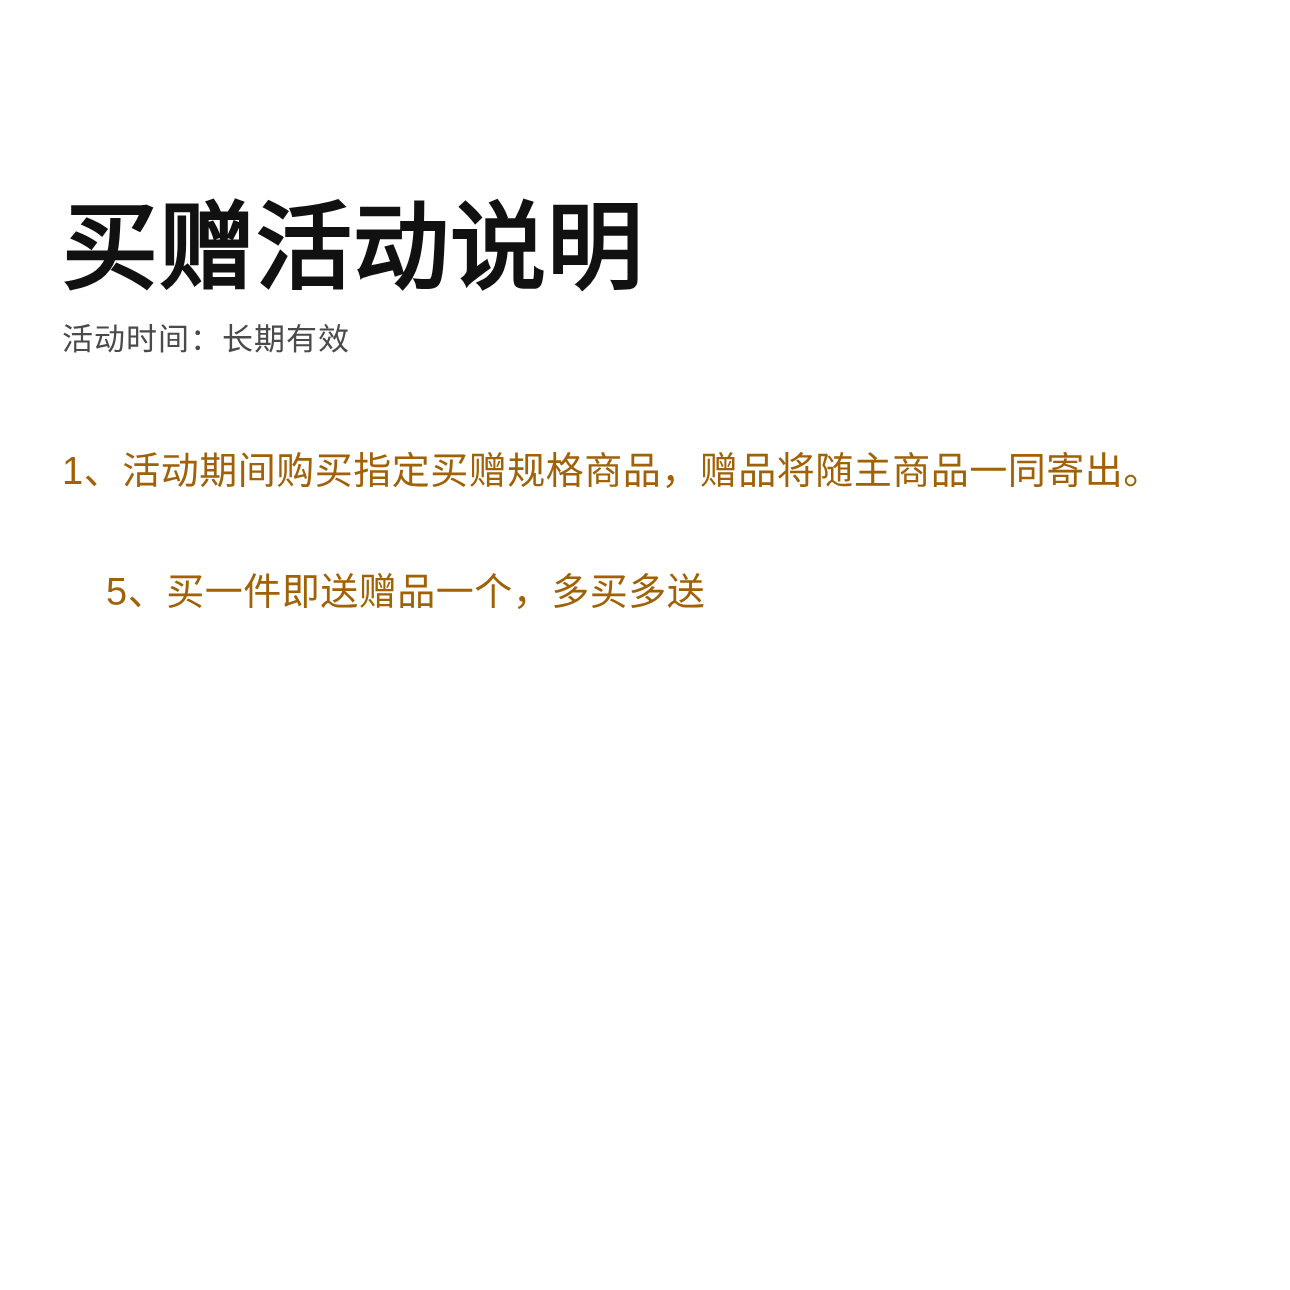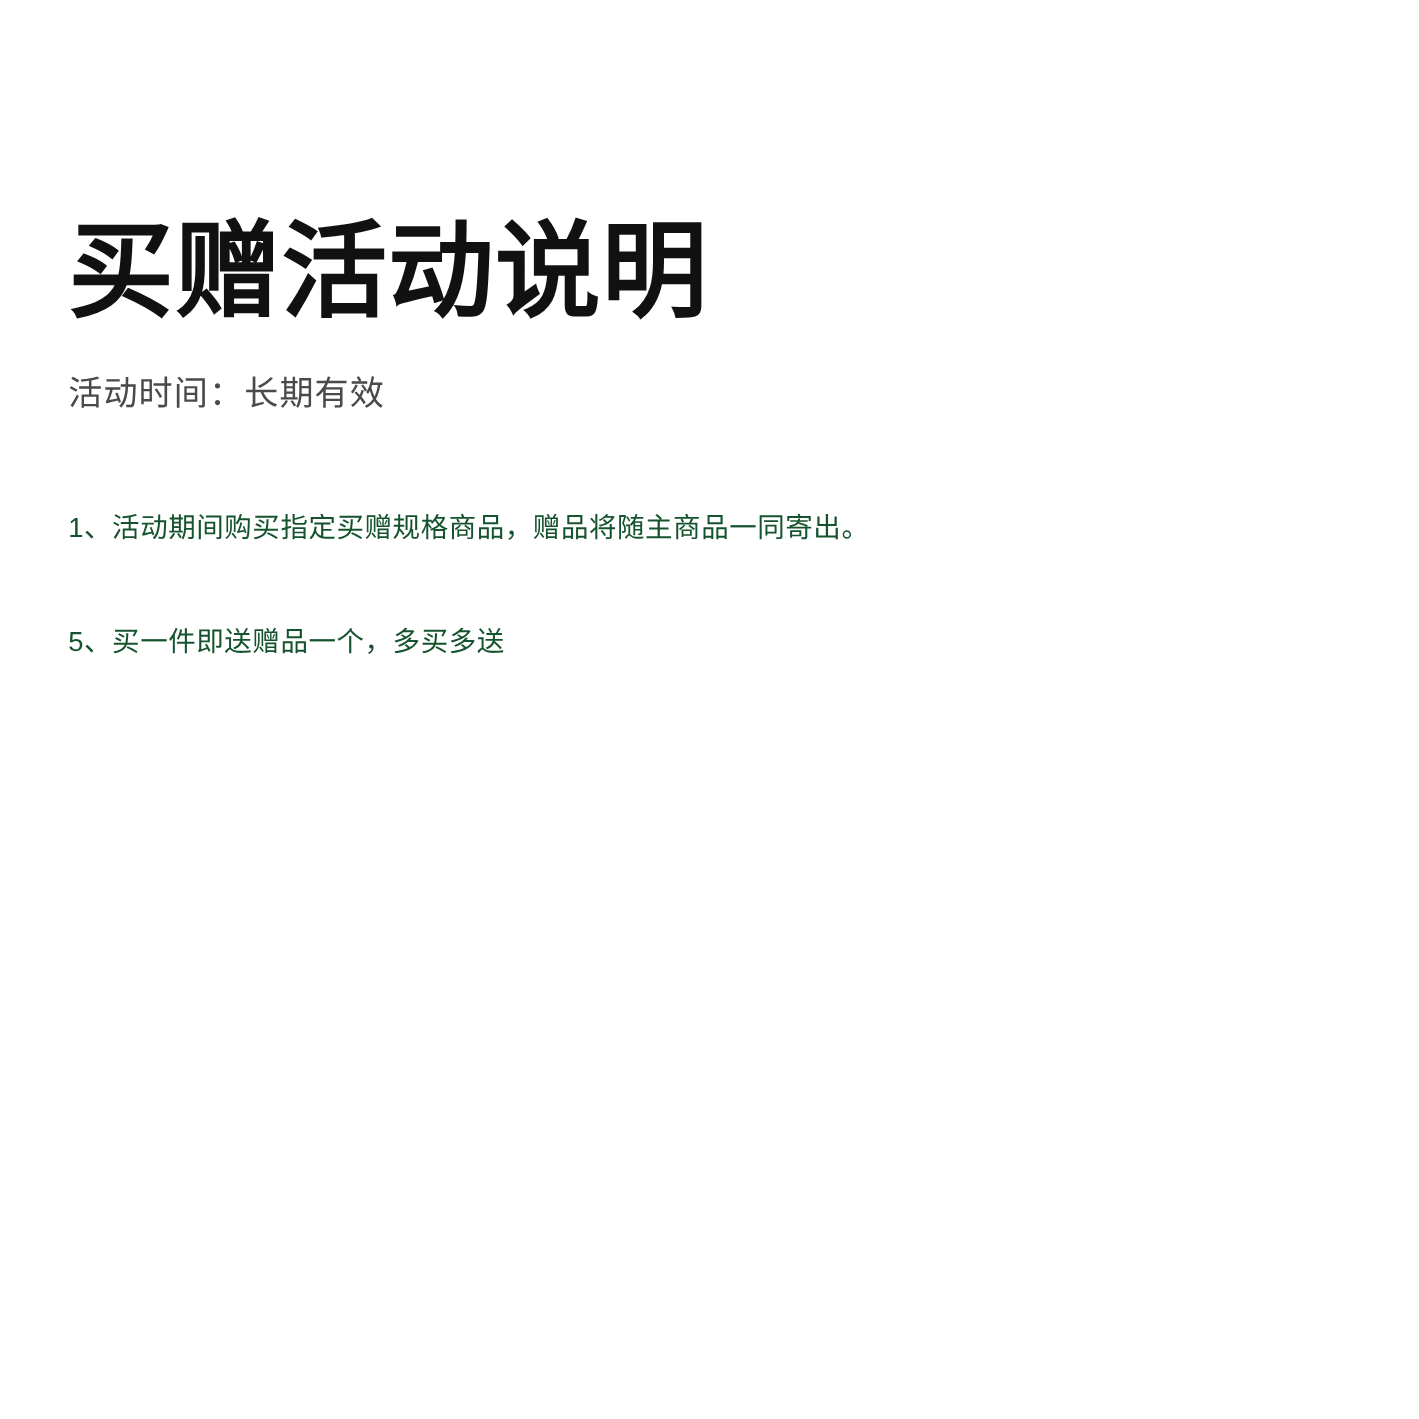--- a/index.html
+++ b/index.html
@@ -24,43 +24,44 @@
   .title {
     font-size: 96px;
     line-height: 1.08;
     font-weight: 700;
     letter-spacing: 1px;
     color: #111111;
     margin: 0 0 0 0;
     white-space: nowrap;
   }
   .subtitle {
-    margin-top: 38px;
+    margin-top: 20px;
     font-size: 31px;
     line-height: 1.3;
     font-weight: 400;
     color: #4a4a4a;
     letter-spacing: 1px;
   }
   .list {
     margin-top: 86px;
     list-style: none;
     padding: 0;
   }
   .list-item {
-    font-size: 25px;
+    font-size: 38px;
     line-height: 1.35;
-    color: #14532d;
+    color: #a16207;
     letter-spacing: 0.5px;
     margin-bottom: 70px;
     display: block;
     white-space: nowrap;
   }
   .list-item:last-child {
     margin-bottom: 0;
+    margin-left: 44px;
   }
 </style>
 </head>
 <body>
 
 <div class="page">
   <h1 class="title">买赠活动说明</h1>
   <div class="subtitle">活动时间：长期有效</div>
 
   <div class="list">

